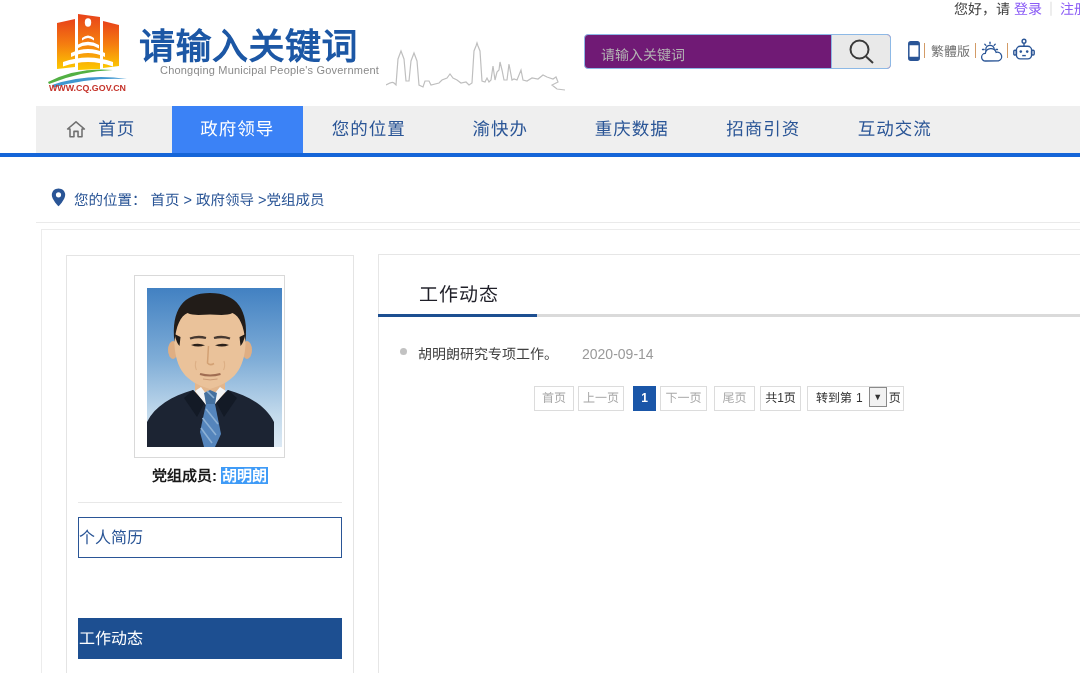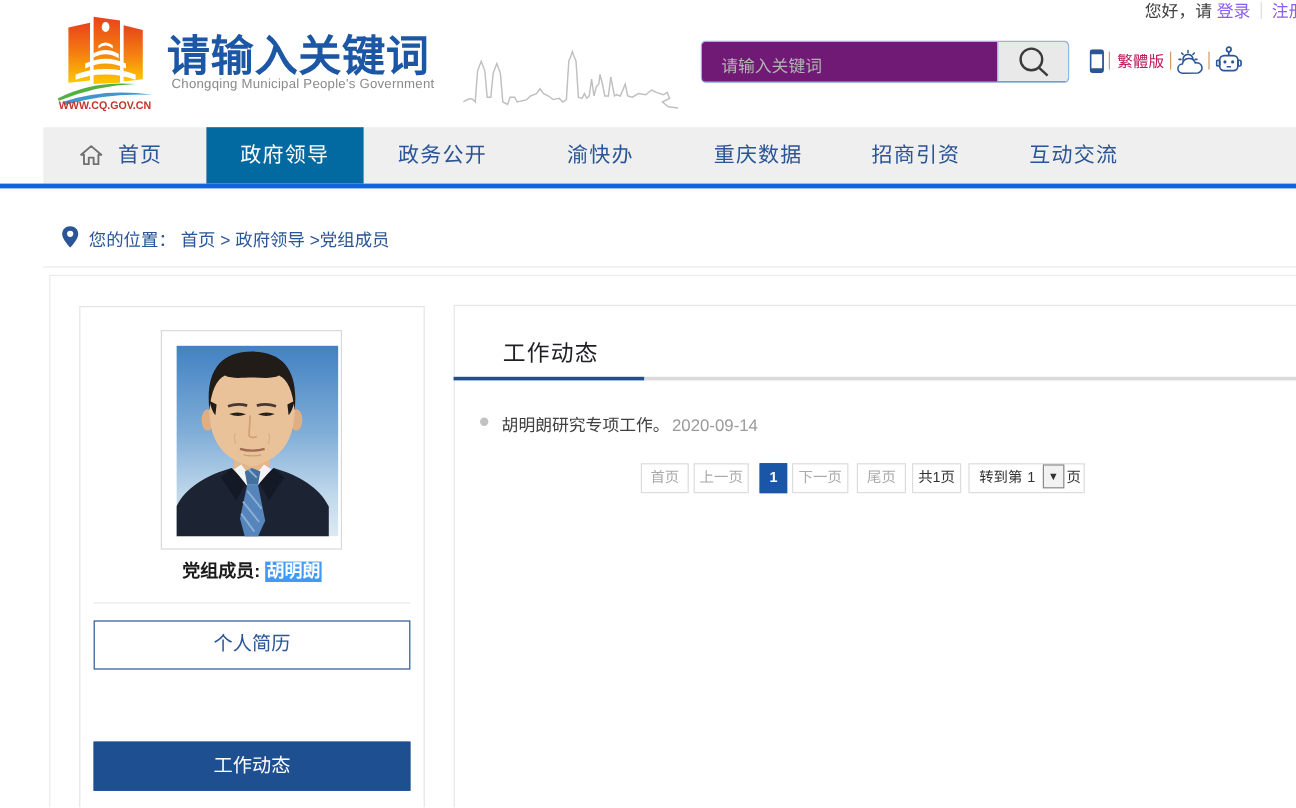--- a/index.html
+++ b/index.html
@@ -9,64 +9,64 @@
 #page { position:relative; width:1080px; height:673px; overflow:hidden; background:#fff; }
 .abs { position:absolute; }
 
 
 #login { top:-2px; left:954px; font-size:14px; color:#404040; white-space:nowrap; }
 #login .g { color:#8b5cf6; }
 #login .sep { color:#c9c9c9; padding:0 2px; }
 
 
 #cnname { left:139px; top:17px; font-size:36px; font-weight:bold; color:#1c57a5; letter-spacing:0.5px; white-space:nowrap;}
-#enname { left:143px; top:64px; font-size:11px; color:#8a8a8a; letter-spacing:0.2px; white-space:nowrap;}
+#enname { left:160px; top:64px; font-size:11px; color:#8a8a8a; letter-spacing:0.2px; white-space:nowrap;}
 
 
 #searchbox { left:584px; top:34px; width:307px; height:35px; border:1px solid #8db9e6; border-radius:4px; background:#701a75; overflow:hidden; }
 #searchph { position:absolute; left:16px; top:9px; font-size:14px; color:#b3b3b3; }
 #searchbtn { position:absolute; right:0; top:0; width:59px; height:33px; background:#e9e9e9; border-left:1px solid #8db9e6; }
 
 
-#fanti { font-size:13px; color:#be185d; }
+#fanti { font-size:13px; color:#737373; }
 
 
 #navbg { left:36px; top:106px; width:1054px; height:47px; background:#efefef; }
 #nav { left:40px; top:106px; height:47px; display:flex; }
 .navitem { width:131.5px; height:47px; line-height:47px; text-align:center; font-size:17.5px; letter-spacing:1px; color:#2a5596; }
-.navitem.sel { background:#0369a1; color:#fff; }
+.navitem.sel { background:#3b82f6; color:#fff; }
 #blueline { left:0; top:153px; width:1080px; height:4px; background:#1565d8; }
 
 
 #crumb { left:74px; top:188px; font-size:14.5px; color:#2a5596;text-align:center; }
 #crumbline { left:36px; top:222px; width:1044px; height:1px; background:#eaeaea; }
 
 
 #outer { left:41px; top:229px; width:1049px; height:460px; border:1px solid #ececec; background:#fff; }
 
 
 #lpanel { left:66px; top:255px; width:288px; height:430px; border:1px solid #e4e4e4; background:#fff; }
 #photoframe { left:134px; top:275px; width:151px; height:183px; border:1px solid #d9d9d9; background:#fff; }
 #caption { left:66px; top:464px; width:288px; text-align:center; font-size:15px; font-weight:bold; color:#1a1a1a; }
 #caption .hl { background:#3f9bf7; color:#fff; padding:0 1px; }
 #lpdivider { left:78px; top:502px; width:264px; height:1px; background:#e8e8e8; }
 .lbtn { left:78px; width:264px; height:41px; border:1px solid #2a5596; background:#fff; color:#2a5596;
-  font-size:16px; text-align:center; line-height:39px; }
+  font-size:16px; text-align:left; line-height:39px; }
 #btn1 { top:517px; }
 #btn2 { top:568px; }
 #btn3 { top:618px; background:#1d4f91; border-color:#1d4f91; color:#fff; }
 
 
 #rpanel { left:378px; top:254px; width:712px; height:435px; border:1px solid #e6e6e6; background:#fff; }
 #rtitle { left:419px; top:279px; font-size:19px; color:#1f1f28; letter-spacing:1px;}
 #rline-blue { left:378px; top:314px; width:159px; height:3px; background:#1d4f91; }
 #rline-gray { left:537px; top:314px; width:543px; height:3px; background:#dadada; }
 #bullet { left:400px; top:348px; width:7px; height:7px; border-radius:50%; background:#c2c2c2; }
 #newsitem { left:418px; top:343px; font-size:14px; color:#404040; }
-#newsitem .date { color:#9a9a9a; margin-left:2px; }
+#newsitem .date { color:#9a9a9a; margin-left:24px; }
 
 
 #pager { left:534px; top:386px; height:25px; white-space:nowrap; font-size:12px; }
 .pbtn { display:inline-block; vertical-align:top; height:25px; line-height:23px; padding:0; text-align:center;
   border:1px solid #dcdcdc; background:#fff; color:#a9a9a9; }
 .pbtn.cur { background:#1a56a8; color:#fff; border-color:#1a56a8; font-weight:bold; }
 .pbtn.dark { color:#333; }
 #goto { display:inline-block; vertical-align:top; height:25px; line-height:23px; width:97px; padding-left:8px;
   border:1px solid #dcdcdc; color:#333; }
 #gosel { display:inline-block; vertical-align:-5px; width:18px; height:20px; border:1px solid #8a8a8a;
@@ -152,21 +152,21 @@
     <circle cx="14.2" cy="13.6" r="1.3" fill="#2a5596"></circle>
     <line x1="9.2" y1="17.6" x2="12.8" y2="17.6" stroke="#2a5596" stroke-width="1.4"></line>
   </svg>
 
   <div class="abs" id="navbg"></div>
   <div class="abs" id="nav">
     <div class="navitem"><svg width="20" height="18" viewBox="0 0 16 15" style="vertical-align:-3px;margin-right:12px;margin-left:-10px;">
           <path d="M8 1.5 L15 7.5 L13 7.5 L13 14 L9.7 14 L9.7 9.5 L6.3 9.5 L6.3 14 L3 14 L3 7.5 L1 7.5 Z" fill="none" stroke="#707070" stroke-width="1.3" stroke-linejoin="round"></path>
         </svg>首页</div>
     <div class="navitem sel">政府领导</div>
-    <div class="navitem">政务公开</div>
+    <div class="navitem">您的位置</div>
     <div class="navitem">渝快办</div>
     <div class="navitem">重庆数据</div>
     <div class="navitem">招商引资</div>
     <div class="navitem">互动交流</div>
   </div>
   <div class="abs" id="blueline"></div>
 
   <svg class="abs" style="left:51px; top:188px;" width="15" height="19" viewBox="0 0 15 19">
     <path d="M7.5 0.5 C3.6 0.5 0.8 3.3 0.8 6.9 C0.8 11.5 7.5 18.2 7.5 18.2 C7.5 18.2 14.2 11.5 14.2 6.9 C14.2 3.3 11.4 0.5 7.5 0.5 Z" fill="#2a5596"></path>
     <circle cx="7.5" cy="6.8" r="2.6" fill="#fff"></circle>

